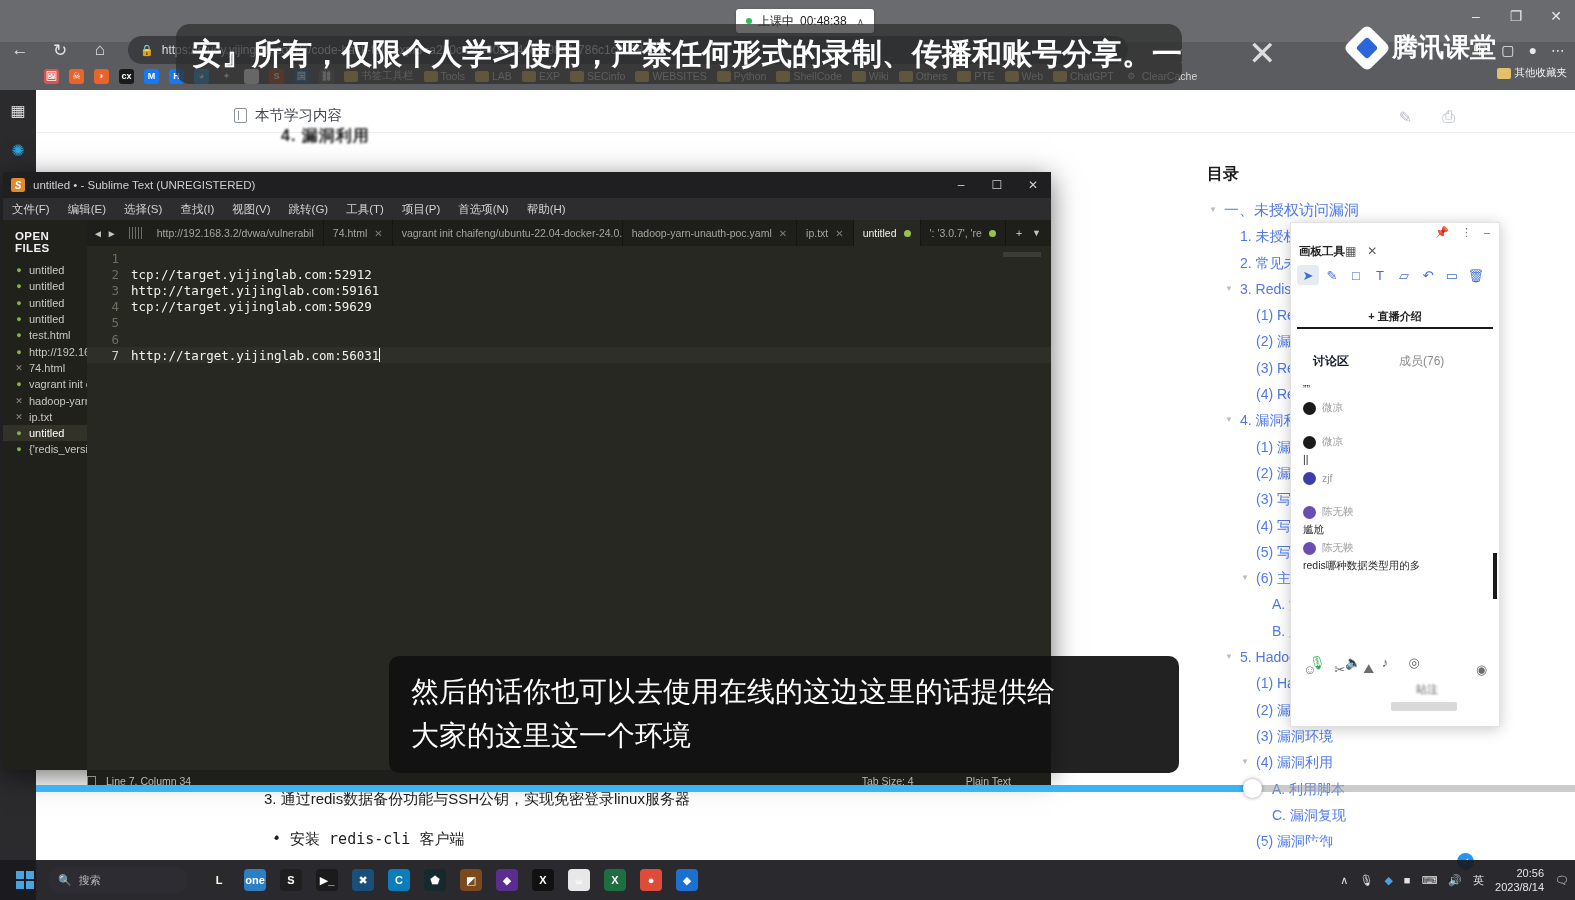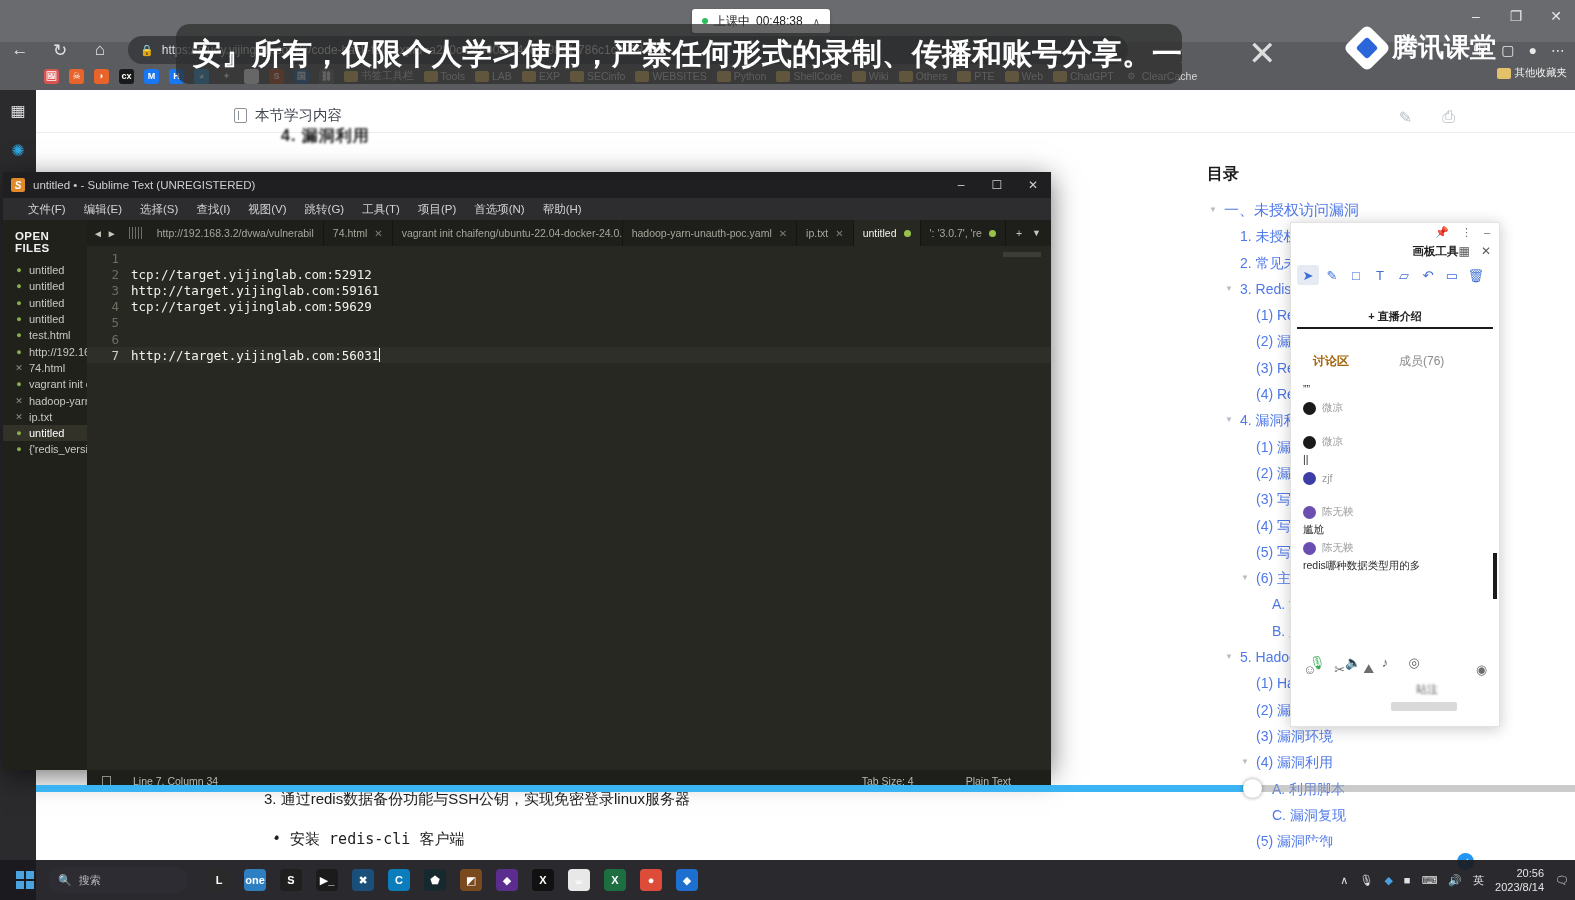--- a/index.html
+++ b/index.html
@@ -20,21 +20,21 @@
     position: absolute; left: 0; top: 0; width: 1575px; height: 42px;
     background: #6a6b6e;
   }
   .win-btns {
     position: absolute; right: 8px; top: 8px; display: flex; gap: 18px;
     color: #e7e7e7; font-size: 14px; align-items: center;
   }
   .win-btns span { width: 22px; text-align: center; cursor: default; }
 
   .class-pill {
-    position: absolute; left: 692px; top: 9px;
+    position: absolute; left: 736px; top: 9px;
     background: #fff; border-radius: 3px;
     height: 24px; padding: 0 10px;
     display: flex; align-items: center; gap: 6px;
     font-size: 12px; color: #222;
     box-shadow: 0 1px 3px rgba(0,0,0,.3);
   }
   .class-pill .dot {
     width: 6px; height: 6px; border-radius: 50%; background: #2bbf5a;
   }
   .class-pill .chev { color: #555; font-size: 10px; margin-left: 4px; }
@@ -183,21 +183,21 @@
     display:flex;align-items:center;justify-content:center;
     color:#fff; font-size:10px; font-weight:bold; font-style: italic;
   }
   .st-wbtns { position: absolute; right: 0; top: 0; display: flex; height: 26px; }
   .st-wbtns div {
     width: 36px; display:flex;align-items:center;justify-content:center;
     color:#cfcfcf; font-size:12px;
   }
   .st-menu {
     height: 22px; background: #2d2d30; display: flex; align-items: center;
-    gap: 0px; padding-left: 16px; font-size: 11.5px; color: #d2d2d2;
+    gap: 0px; padding-left: 0; font-size: 11.5px; color: #d2d2d2;
   }
   .st-menu span { padding: 0 9px; }
   .st-body { display: flex; height: 550px; }
   .st-sidebar {
     width: 162px; background: #21211c; padding: 10px 0 0 0; overflow: hidden;
   }
   .st-sb-head {
     font-size: 11.5px; font-weight: bold; color: #f1f1f1; padding: 0 0 8px 12px;
     letter-spacing: .4px;
   }
@@ -247,58 +247,58 @@
     position: absolute; left: 318px; top: 16px;
     font-size: 30px; color: #4e4f48; letter-spacing: 0px;
     font-family: "Liberation Sans", sans-serif;
   }
   .minimap {
     position: absolute; right: 10px; top: 6px; width: 38px; height: 5px;
     background: #3c3d36;
   }
   .st-status {
     height: 22px; background: #1e1f1a; display: flex; align-items: center;
-    font-size: 10.5px; color: #b9b9ae; padding-left: 15px; gap: 22px;
+    font-size: 10.5px; color: #b9b9ae; padding-left: 0; gap: 10px;
   }
   .st-status .right { margin-left: auto; display: flex; gap: 52px; padding-right: 40px; }
   .st-status .sq { width: 9px; height: 11px; border: 1px solid #8d8d84; }
 
   
   .draw-panel {
     position: absolute; left: 1290px; top: 222px; width: 210px; height: 505px;
     background: #fff; box-shadow: 0 2px 14px rgba(0,0,0,.22);
     border: 1px solid #e2e2e2;
   }
   .dp-top {
     height: 18px; display: flex; align-items: center; justify-content: flex-end;
     gap: 12px; padding-right: 9px; color: #6b6b6b; font-size: 11px;
   }
   .dp-head {
-    height: 20px; display: flex; align-items: center; justify-content: flex-end;
+    height: 20px; display: flex; align-items: center; justify-content: flex-start;
     padding: 0 8px; font-size: 11.5px; color: #222; font-weight: bold;
   }
   .dp-head .right { display: flex; gap: 11px; color:#5b5b5b; font-weight: normal; font-size: 12px; }
   .dp-tools {
     height: 28px; display: flex; align-items: center; gap: 2px; padding: 0 6px;
   }
   .dp-tool {
     width: 22px; height: 20px; display: flex; align-items: center; justify-content: center;
     color: #3f6ed4; font-size: 13px; border-radius: 3px;
   }
   .dp-tool.sel { background: #e6eaf2; }
   .dp-live {
     height: 24px; display: flex; align-items: center; justify-content: center;
     font-size: 11px; color: #222; font-weight: bold; border-bottom: 2.5px solid #1a1a1a;
     margin: 16px 6px;
   }
   .dp-tabs {
     height: 32px; display: flex; align-items: center; padding: 0 22px; gap: 50px;
     font-size: 12px;
   }
-  .dp-tabs .t1 { font-weight: bold; color: #a16207; }
+  .dp-tabs .t1 { font-weight: bold; color: #0f172a; }
   .dp-tabs .t2 { color: #8a8a8a; }
   .dp-chat { padding: 4px 12px; height: 278px; overflow: hidden; position: relative; }
   .msg { margin-bottom: 2px; }
   .msg-head { display: flex; align-items: center; gap: 6px; height: 18px; }
   .av { width: 13px; height: 13px; border-radius: 50%; flex: none; }
   .msg-name { font-size: 10.5px; color: #9a9a9a; }
   .msg-body { font-size: 10.5px; color: #2a2a2a; padding-left: 0px; line-height: 16px; }
   .dp-actions {
     display: flex; align-items: center; gap: 18px; padding: 6px 12px; color: #6d6d6d; font-size: 13px;
   }
@@ -957,20 +957,24 @@
       <span>🔈</span>
       <span>♪</span>
       <span>◎</span>
     </div>
     <div class="dp-foot">
       <div class="dp-foot-blur">站注</div>
       <div class="dp-foot-bar"></div>
     </div>
   </div>
 
+  <div class="subtitle-box">
+    <div>然后的话你也可以去使用在线的这边这里的话提供给</div>
+    <div>大家的这里这一个环境</div>
+  </div>
 
   <div class="progress-track">
     <div class="progress-fill" id="progress-fill" style="width: 79%;"></div>
     <div class="progress-knob" id="progress-knob" style="left: calc(79% - 9px);"></div>
   </div>
 
   <div class="play-btn"></div>
   <div class="timecode">48:30 / 01:01:42</div>
 
   <div class="ctrl-right">

